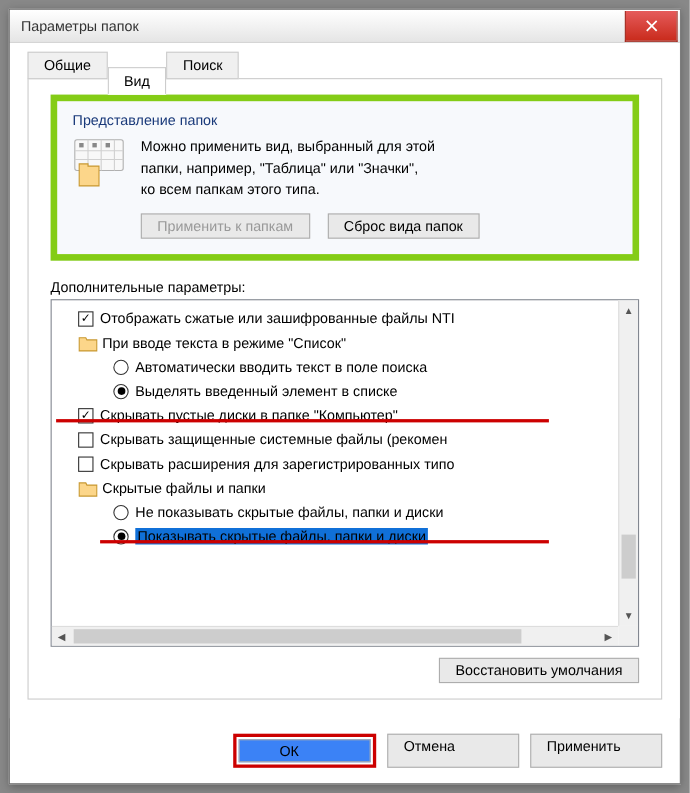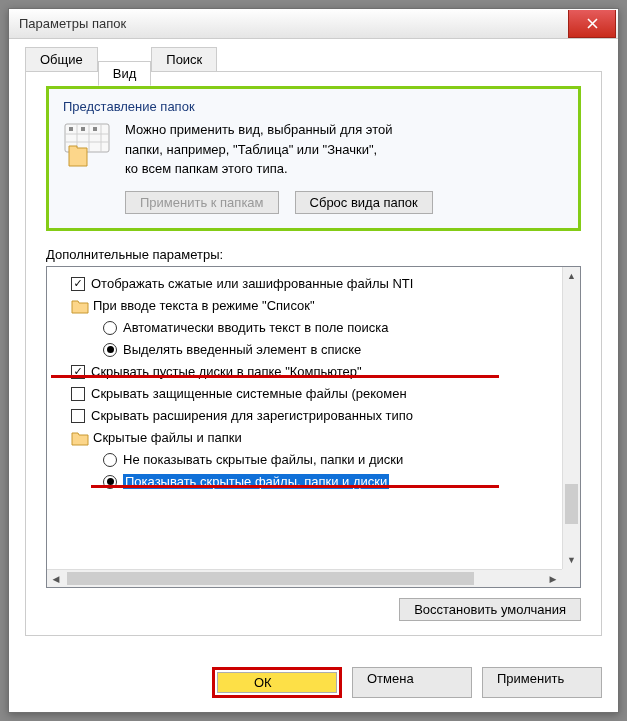--- a/index.html
+++ b/index.html
@@ -6,53 +6,53 @@
     body { font-family: "Segoe UI", Tahoma, sans-serif; font-size: 12px; background: #888; width: 627px; height: 721px; padding: 8px; }
     .window { width: 611px; height: 705px; background: #fff; border: 1px solid #707070; box-shadow: 0 2px 8px rgba(0,0,0,0.3); display: flex; flex-direction: column; }
     .titlebar { height: 30px; background: linear-gradient(to bottom, #fff, #e5e5e5); display: flex; align-items: center; padding: 0 0 0 10px; font-size: 13px; color: #333; border-bottom: 1px solid #ccc; }
     .titlebar-text { flex: 1; }
     .close-btn { width: 48px; height: 28px; background: linear-gradient(to bottom, #e55b5b, #c92b1c); color: #fff; display: flex; align-items: center; justify-content: center; cursor: pointer; border: 1px solid #a02015; border-top: none; font-size: 14px; margin-right: 2px; }
     .client { flex: 1; background: #fff; padding: 8px 16px 16px 16px; display: flex; flex-direction: column; }
     .tabs { display: flex; position: relative; z-index: 2; }
     .tab { padding: 4px 14px; border: 1px solid #ccc; background: #f0f0f0; margin-right: 0; font-size: 13px; cursor: pointer; }
     .tab.active { background: #fff; border-bottom-color: #fff; position: relative; top: 14px; }
     .panel { border: 1px solid #ccc; flex: 1; padding: 14px 20px; display: flex; flex-direction: column; position: relative; top: -1px; z-index: 1; }
-    .groupbox { border: 3px solid #84cc16; background: #f7f9fc; padding: 10px 14px 14px 14px; margin-bottom: 16px; }
+    .groupbox { border: 6px solid #84cc16; background: #f7f9fc; padding: 10px 14px 14px 14px; margin-bottom: 16px; }
     .groupbox-title { color: #1a3a7a; font-size: 13px; margin-bottom: 6px; }
     .group-inner { display: flex; gap: 14px; }
     .folder-img { width: 48px; height: 48px; flex-shrink: 0; }
     .group-text-col { font-size: 13px; line-height: 1.5; }
     .group-btns { margin-top: 12px; margin-left: 62px; display: flex; gap: 16px; }
     .btn { padding: 3px 14px; border: 1px solid #adadad; background: #e9e9e9; font-size: 13px; cursor: pointer; min-width: 120px; text-align: left; }
     .btn.disabled { color: #999; }
     .section-label { font-size: 13px; margin-bottom: 4px; }
     .tree-box { flex: 1; border: 1px solid #828790; background: #fff; padding: 6px; overflow: hidden; display: flex; flex-direction: column; position: relative; }
     .tree-content { flex: 1; overflow: hidden; position: relative; }
     .tree-line { display: flex; align-items: center; height: 22px; padding-left: 4px; white-space: nowrap; font-size: 13px; }
     .tree-line .cb { width: 14px; height: 14px; border: 1px solid #333; margin-right: 6px; margin-left: 14px; display: inline-flex; align-items: center; justify-content: center; cursor: pointer; font-size: 11px; }
     .tree-line .cb.checked::after { content: "✓"; }
     .tree-line .rb { width: 14px; height: 14px; border: 1px solid #333; border-radius: 50%; margin-right: 6px; margin-left: 46px; display: inline-flex; align-items: center; justify-content: center; cursor: pointer; }
     .tree-line .rb.checked::after { content: ""; width: 7px; height: 7px; background: #000; border-radius: 50%; }
     .tree-line .fi { width: 18px; height: 18px; margin-right: 4px; margin-left: 14px; }
     .tree-line.selected { }
-    .tree-line.selected .lbl { background: #1070d8; color: #ffffff; padding: 0 2px; }
+    .tree-line.selected .lbl { background: #1070d8; color: #000000; padding: 0 2px; }
     .underline-red { position: absolute; height: 3px; background: #c00; }
     .vscroll { position: absolute; right: 0; top: 0; bottom: 18px; width: 18px; background: #f0f0f0; border-left: 1px solid #ddd; }
     .varrow { height: 18px; display: flex; align-items: center; justify-content: center; color: #555; font-size: 9px; }
     .vtrack { position: absolute; top: 18px; bottom: 18px; left: 0; right: 0; }
     .vthumb { position: absolute; left: 2px; right: 2px; top: 75%; height: 40px; background: #cdcdcd; }
     .hscroll { position: absolute; left: 0; right: 18px; bottom: 0; height: 18px; background: #f0f0f0; border-top: 1px solid #ddd; display: flex; align-items: center; justify-content: space-between; }
     .harrow { width: 18px; text-align: center; color: #555; font-size: 9px; }
     .htrack { flex: 1; height: 100%; position: relative; }
     .hthumb { position: absolute; top: 2px; bottom: 2px; left: 2px; width: 85%; background: #cdcdcd; }
     .corner { position: absolute; right: 0; bottom: 0; width: 18px; height: 18px; background: #f0f0f0; }
     .restore-row { margin-top: 10px; display: flex; justify-content: flex-end; }
     .bottom-row { display: flex; justify-content: flex-end; gap: 10px; padding: 14px 16px; }
     .ok-wrap { border: 3px solid #c00; padding: 2px; display: inline-block; }
-    .btn.ok { padding: 2px 36px; background: #fde047; }
+    .btn.ok { padding: 2px 36px; background: #3b82f6; }
     svg { display: block; }
   </style>
 </head>
 <body>
 
 <div class="window">
   <div class="titlebar">
     <span class="titlebar-text">Параметры папок</span>
     <div class="close-btn">
       <svg width="11" height="11" viewBox="0 0 11 11">

